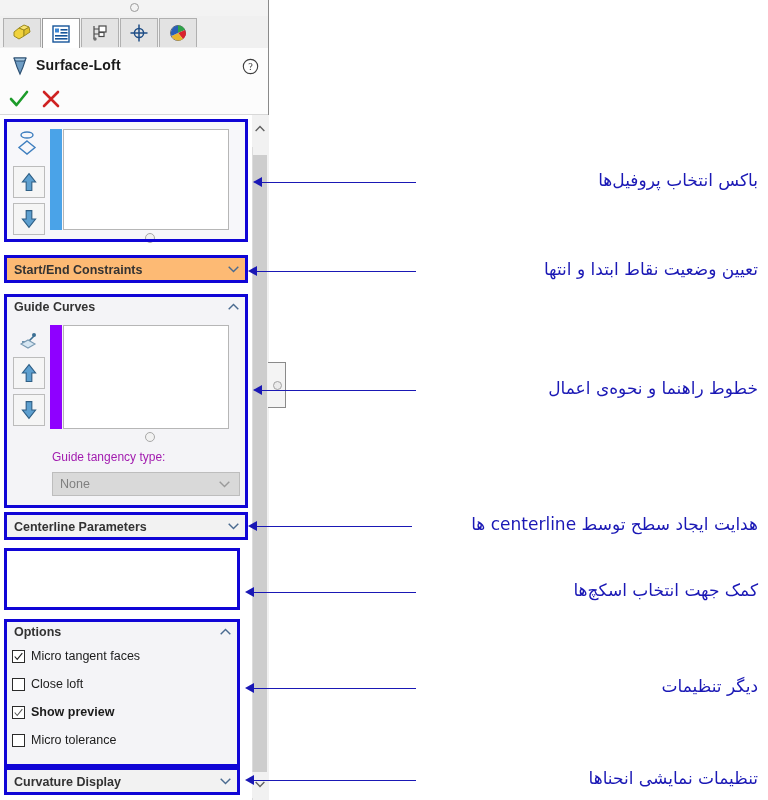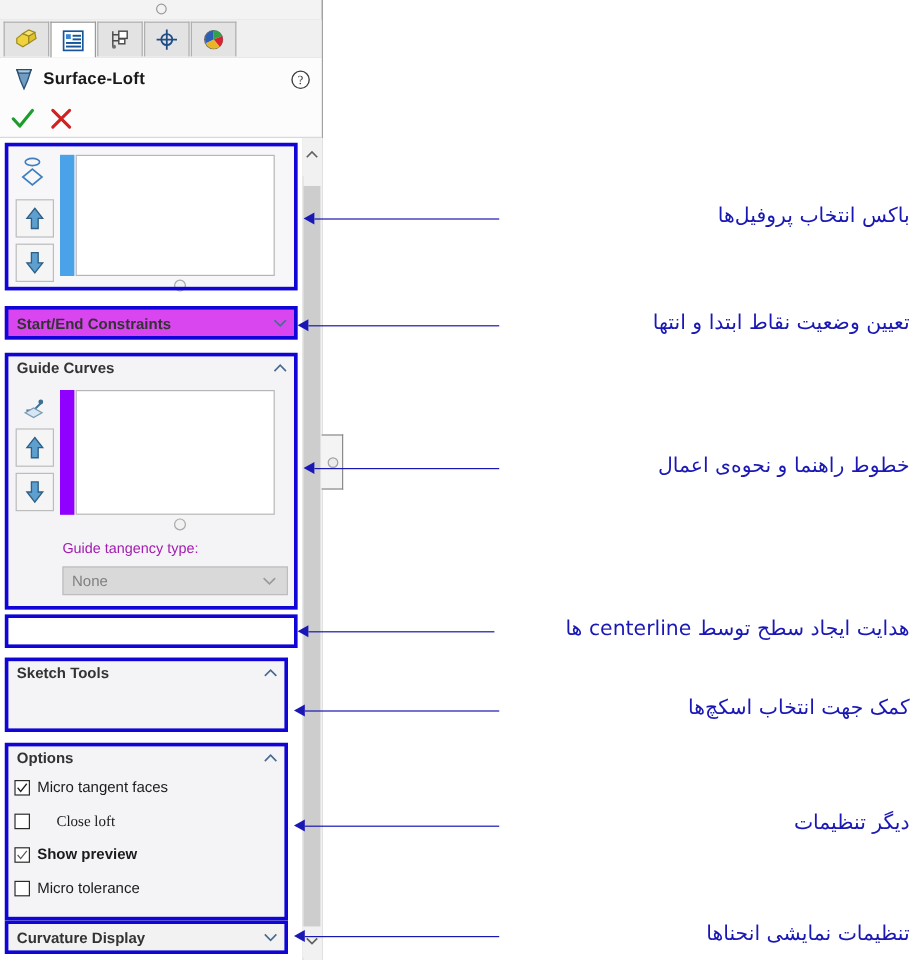--- a/index.html
+++ b/index.html
@@ -165,21 +165,21 @@
       <svg viewBox="0 0 32 32" width="30" height="30">
         <path d="M16 25 L9 16 L13 16 L13 7 L19 7 L19 16 L23 16 Z" fill="#5d9fcf" stroke="#2e5f85" stroke-width="1.2"></path>
       </svg>
     </div>
     <div class="selbar" style="left:45px;top:9px;height:101px;background:#4aa3e8;"></div>
     <div class="field" style="left:58px;top:9px;width:166px;height:101px;"></div>
     <div class="grip" style="left:140px;top:113px;"></div>
   </div>
   <div class="hl" style="left:4px;top:4px;width:244px;height:123px;"></div>
 
-  <div class="sect" style="left:4px;top:140px;width:244px;height:28px;background:#d946ef;">
+  <div class="sect" style="left:4px;top:140px;width:244px;height:28px;background:#fdba74;">
     <div class="sect-title" style="top:7px;">Start/End Constraints</div>
     <svg class="chev" style="top:10px;" viewBox="0 0 11 7">
       <path d="M0.7 0.7 L5.5 5.6 L10.3 0.7" fill="none" stroke="#4a6b90" stroke-width="1.4"></path>
     </svg>
   </div>
   <div class="hl" style="left:4px;top:140px;width:244px;height:28px;"></div>
 
   <div class="sect" style="left:4px;top:179px;width:244px;height:214px;background:#f4f4f7;border-color:#cfcfe0;">
     <div class="sect-title">Guide Curves</div>
     <svg class="chev" viewBox="0 0 11 7">
@@ -208,28 +208,28 @@
     <div class="lbl" style="left:47px;top:155px;">Guide tangency type:</div>
     <div class="combo" style="left:47px;top:177px;width:188px;">
       <span>None</span>
       <svg style="position:absolute;right:9px;top:8px;width:11px;height:7px;" viewBox="0 0 11 7">
         <path d="M0.7 0.7 L5.5 5.6 L10.3 0.7" fill="none" stroke="#9a9a9a" stroke-width="1.4"></path>
       </svg>
     </div>
   </div>
   <div class="hl" style="left:4px;top:179px;width:244px;height:214px;"></div>
 
+  <div class="sect" style="left:4px;top:397px;width:244px;height:28px;background:#f2f2f2;">
+    <div class="sect-title" style="top:7px;">Centerline Parameters</div>
+    <svg class="chev" style="top:10px;" viewBox="0 0 11 7">
+      <path d="M0.7 0.7 L5.5 5.6 L10.3 0.7" fill="none" stroke="#4a6b90" stroke-width="1.4"></path>
+    </svg>
+  </div>
   <div class="hl" style="left:4px;top:397px;width:244px;height:28px;"></div>
 
-  <div class="sect" style="left:4px;top:433px;width:236px;height:62px;background:#f4f4f7;border-color:#cfcfe0;">
-    <div class="sect-title">Sketch Tools</div>
-    <svg class="chev" viewBox="0 0 11 7">
-      <path d="M0.7 6.3 L5.5 1.4 L10.3 6.3" fill="none" stroke="#4a6b90" stroke-width="1.4"></path>
-    </svg>
-  </div>
   <div id="drag-btn">Drag Sketch</div>
   <svg id="undo-icon" viewBox="0 0 20 20">
     <path d="M5 11 A6 6 0 1 1 11 17" fill="none" stroke="#b0b0b0" stroke-width="1.6"></path>
     <path d="M2.5 7.5 L5.5 12 L9 8.5 Z" fill="#b0b0b0"></path>
   </svg>
   <div class="hl" style="left:4px;top:433px;width:236px;height:62px;"></div>
 
   <div class="sect" style="left:4px;top:504px;width:236px;height:148px;background:#f4f4f7;border-color:#cfcfe0;">
     <div class="sect-title">Options</div>
     <svg class="chev" viewBox="0 0 11 7">
@@ -237,21 +237,21 @@
     </svg>
 
     <div class="cb" style="left:7px;top:30px;">
       <svg viewBox="0 0 13 13" width="11" height="11">
         <path d="M2 6.5 L5 10 L11 2.5" fill="none" stroke="#1f1f1f" stroke-width="1.3"></path>
       </svg>
     </div>
     <div class="cbl" style="left:26px;top:29px;">Micro tangent faces</div>
 
     <div class="cb" style="left:7px;top:58px;"></div>
-    <div class="cbl" style="left:42px;top:57px;font-family:Liberation Serif, serif;">Close loft</div>
+    <div class="cbl" style="left:26px;top:57px;">Close loft</div>
 
     <div class="cb" style="left:7px;top:86px;">
       <svg viewBox="0 0 13 13" width="11" height="11">
         <path d="M2 6.5 L5 10 L11 2.5" fill="none" stroke="#555555" stroke-width="1.2"></path>
       </svg>
     </div>
     <div class="cbl" style="left:26px;top:85px;font-weight:bold;">Show preview</div>
 
     <div class="cb" style="left:7px;top:114px;"></div>
     <div class="cbl" style="left:26px;top:113px;">Micro tolerance</div>

